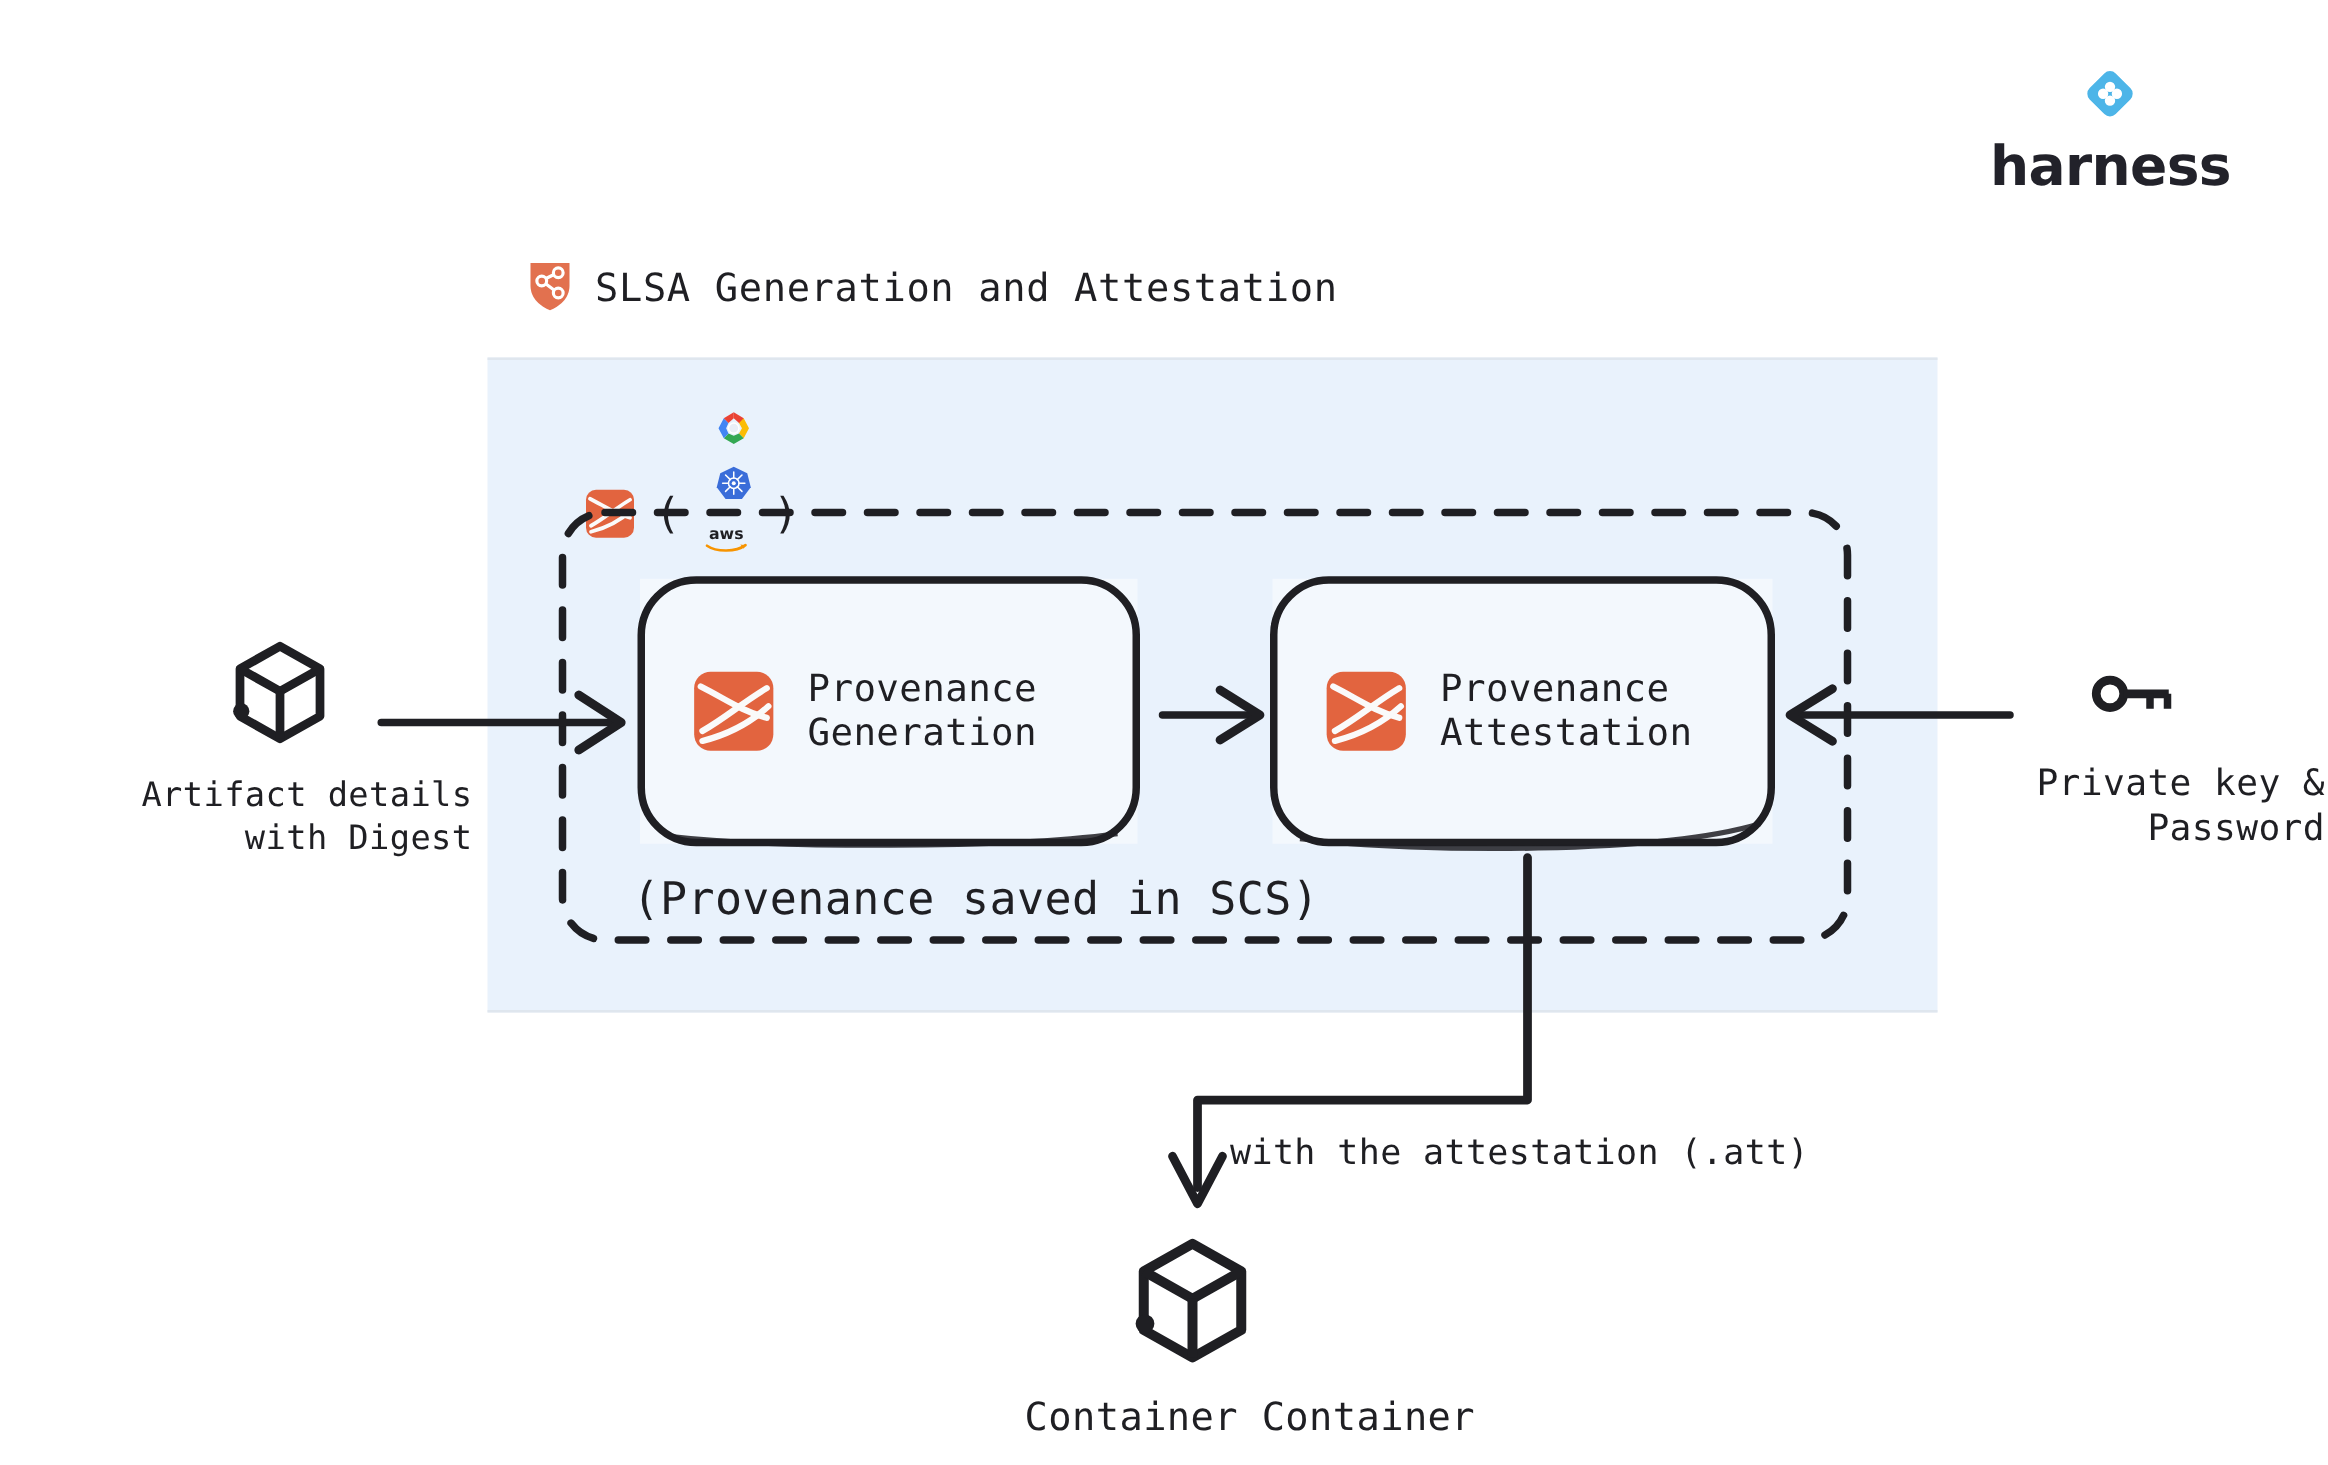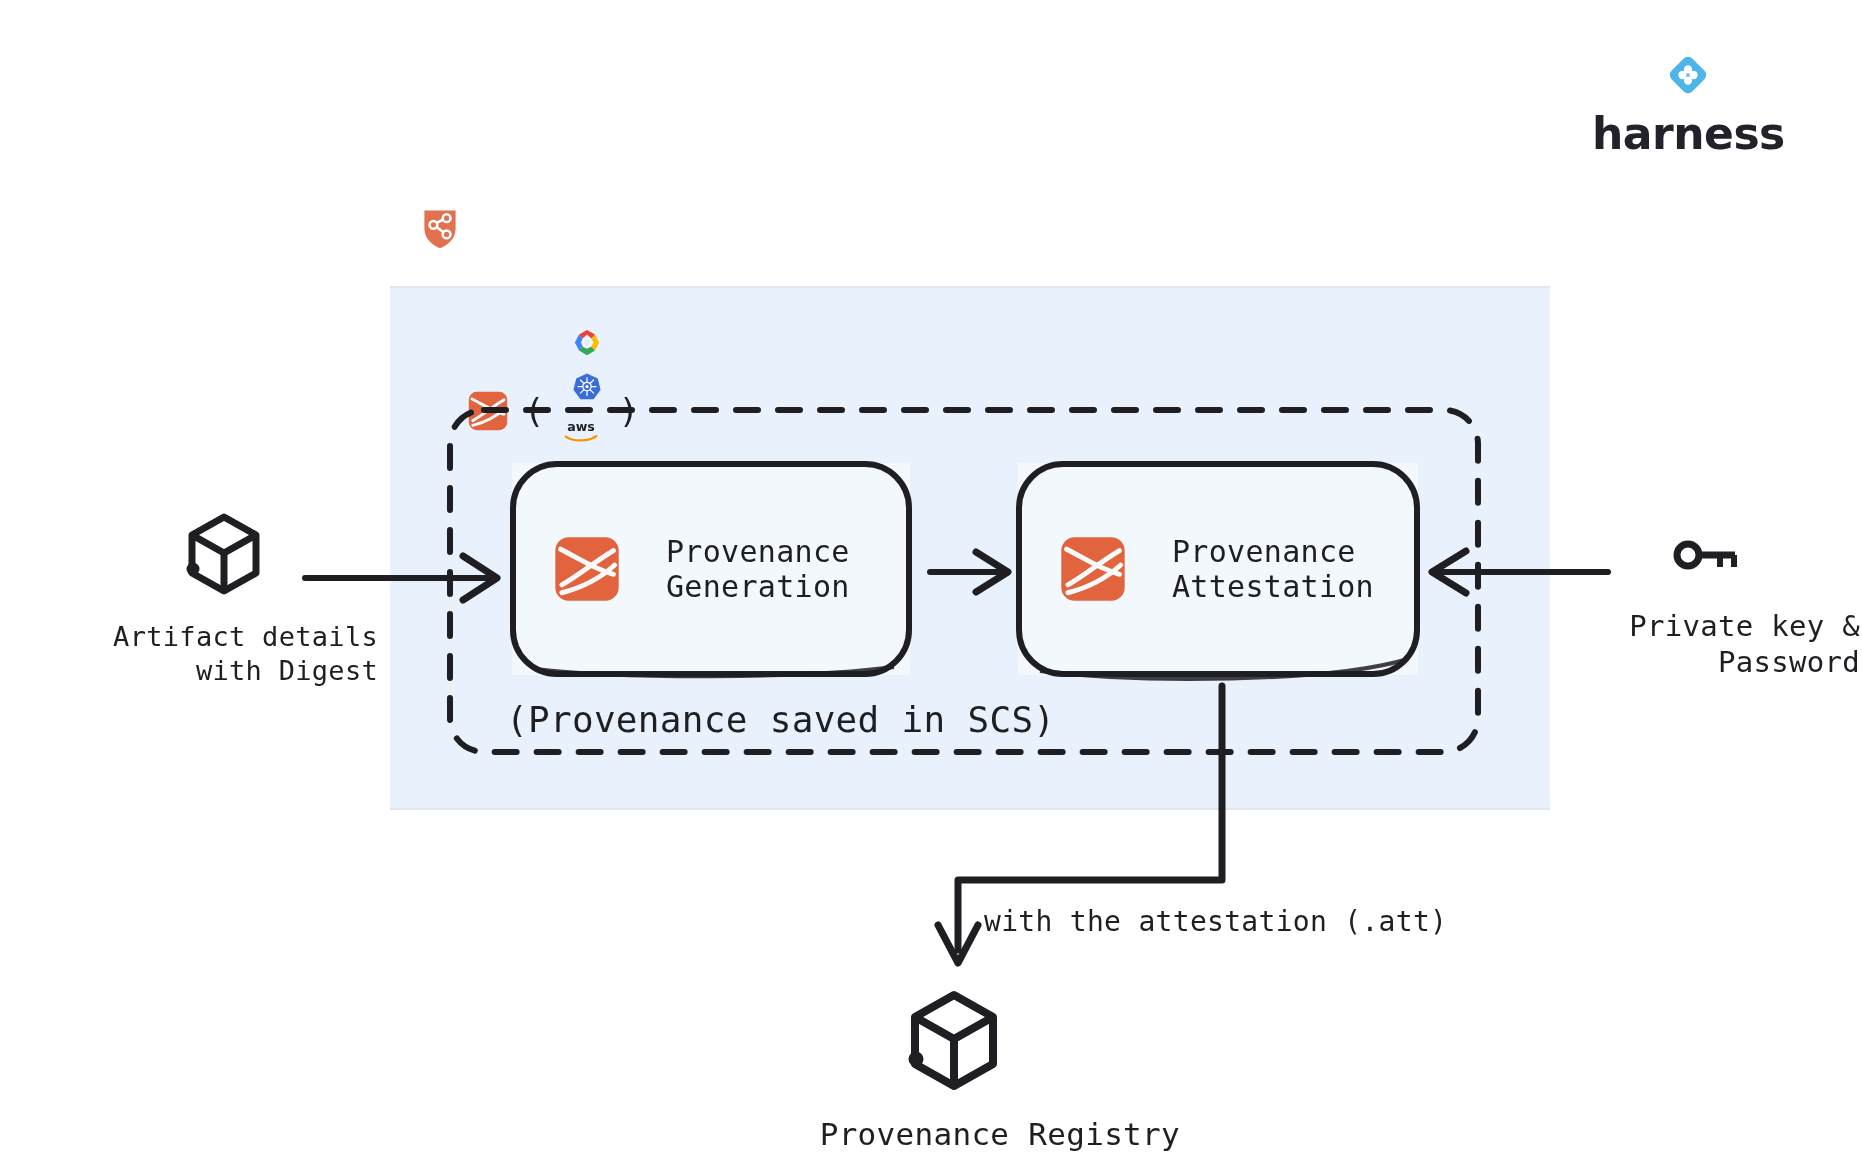--- a/index.html
+++ b/index.html
@@ -108,21 +108,20 @@
     gap: 26px;
     padding-left: 42px;
     box-sizing: border-box;
   }
   .process-box .box-label {
     font-size: 30px;
     color: #1f1f23;
     line-height: 1.18;
     white-space: pre-line;
     letter-spacing: 0.3px;
-    margin-left: 20px;
   }
   #box-provenance-generation {
     left: 512px;
     top: 463px;
     width: 398px;
     height: 212px;
   }
   #box-provenance-attestation {
     left: 1018px;
     top: 463px;
@@ -239,20 +238,21 @@
         <line x1="22" y1="26" x2="38" y2="18"></line>
         <line x1="22" y1="30" x2="38" y2="42"></line>
       </g>
       <g fill="#E2714F" stroke="#ffffff" stroke-width="4.2">
         <circle cx="41" cy="17" r="6.5"></circle>
         <circle cx="19" cy="28" r="6.5"></circle>
         <circle cx="41" cy="44" r="6.5"></circle>
       </g>
     </svg>
   </span>
+  <span class="title-text">SLSA Generation and Attestation</span>
 </div>
 
 <div id="panel-heading">
   <span>
     <svg class="harness-app-icon" width="40" height="40" viewBox="0 0 100 100" aria-hidden="true">
       <rect x="2" y="2" width="96" height="96" rx="20" ry="20" fill="#E2643F"></rect>
       <g fill="none" stroke="#FAFAFA" stroke-width="7.5" stroke-linecap="round">
         <path d="M10 20 C38 34 60 50 90 58"></path>
         <path d="M90 22 C60 40 40 58 12 74"></path>
         <path d="M12 86 C44 78 70 64 92 44"></path>
@@ -380,21 +380,21 @@
 Password</div>
 
 <div id="registry-cube">
   <svg width="92" height="102" viewBox="0 0 92 102" aria-hidden="true">
     <path d="M46 5 L85 27 L85 74 L46 96 L7 74 L7 27 Z" fill="none" stroke="#1F1F23" stroke-width="8" stroke-linejoin="round"></path>
     <path d="M7 27 L46 49 L85 27" fill="none" stroke="#1F1F23" stroke-width="8" stroke-linejoin="round"></path>
     <line x1="46" y1="49" x2="46" y2="96" stroke="#1F1F23" stroke-width="8"></line>
     <circle cx="8" cy="69" r="7.5" fill="#1F1F23"></circle>
   </svg>
 </div>
-<div class="caption" id="caption-registry">Provenance Registry</div>
+<div class="caption" id="caption-registry">Container Container</div>
 
 <div id="caption-push">with the attestation (.att)</div>
 
 <svg id="connectors" viewBox="0 0 1862 1172">
   <g stroke="#1F1F23" fill="none" stroke-width="6" stroke-linecap="round" stroke-linejoin="round">
 
     <g>
       <line x1="305" y1="578" x2="490" y2="578"></line>
       <path d="M463 556 L497 578 L463 600" stroke-width="7"></path>
     </g>

